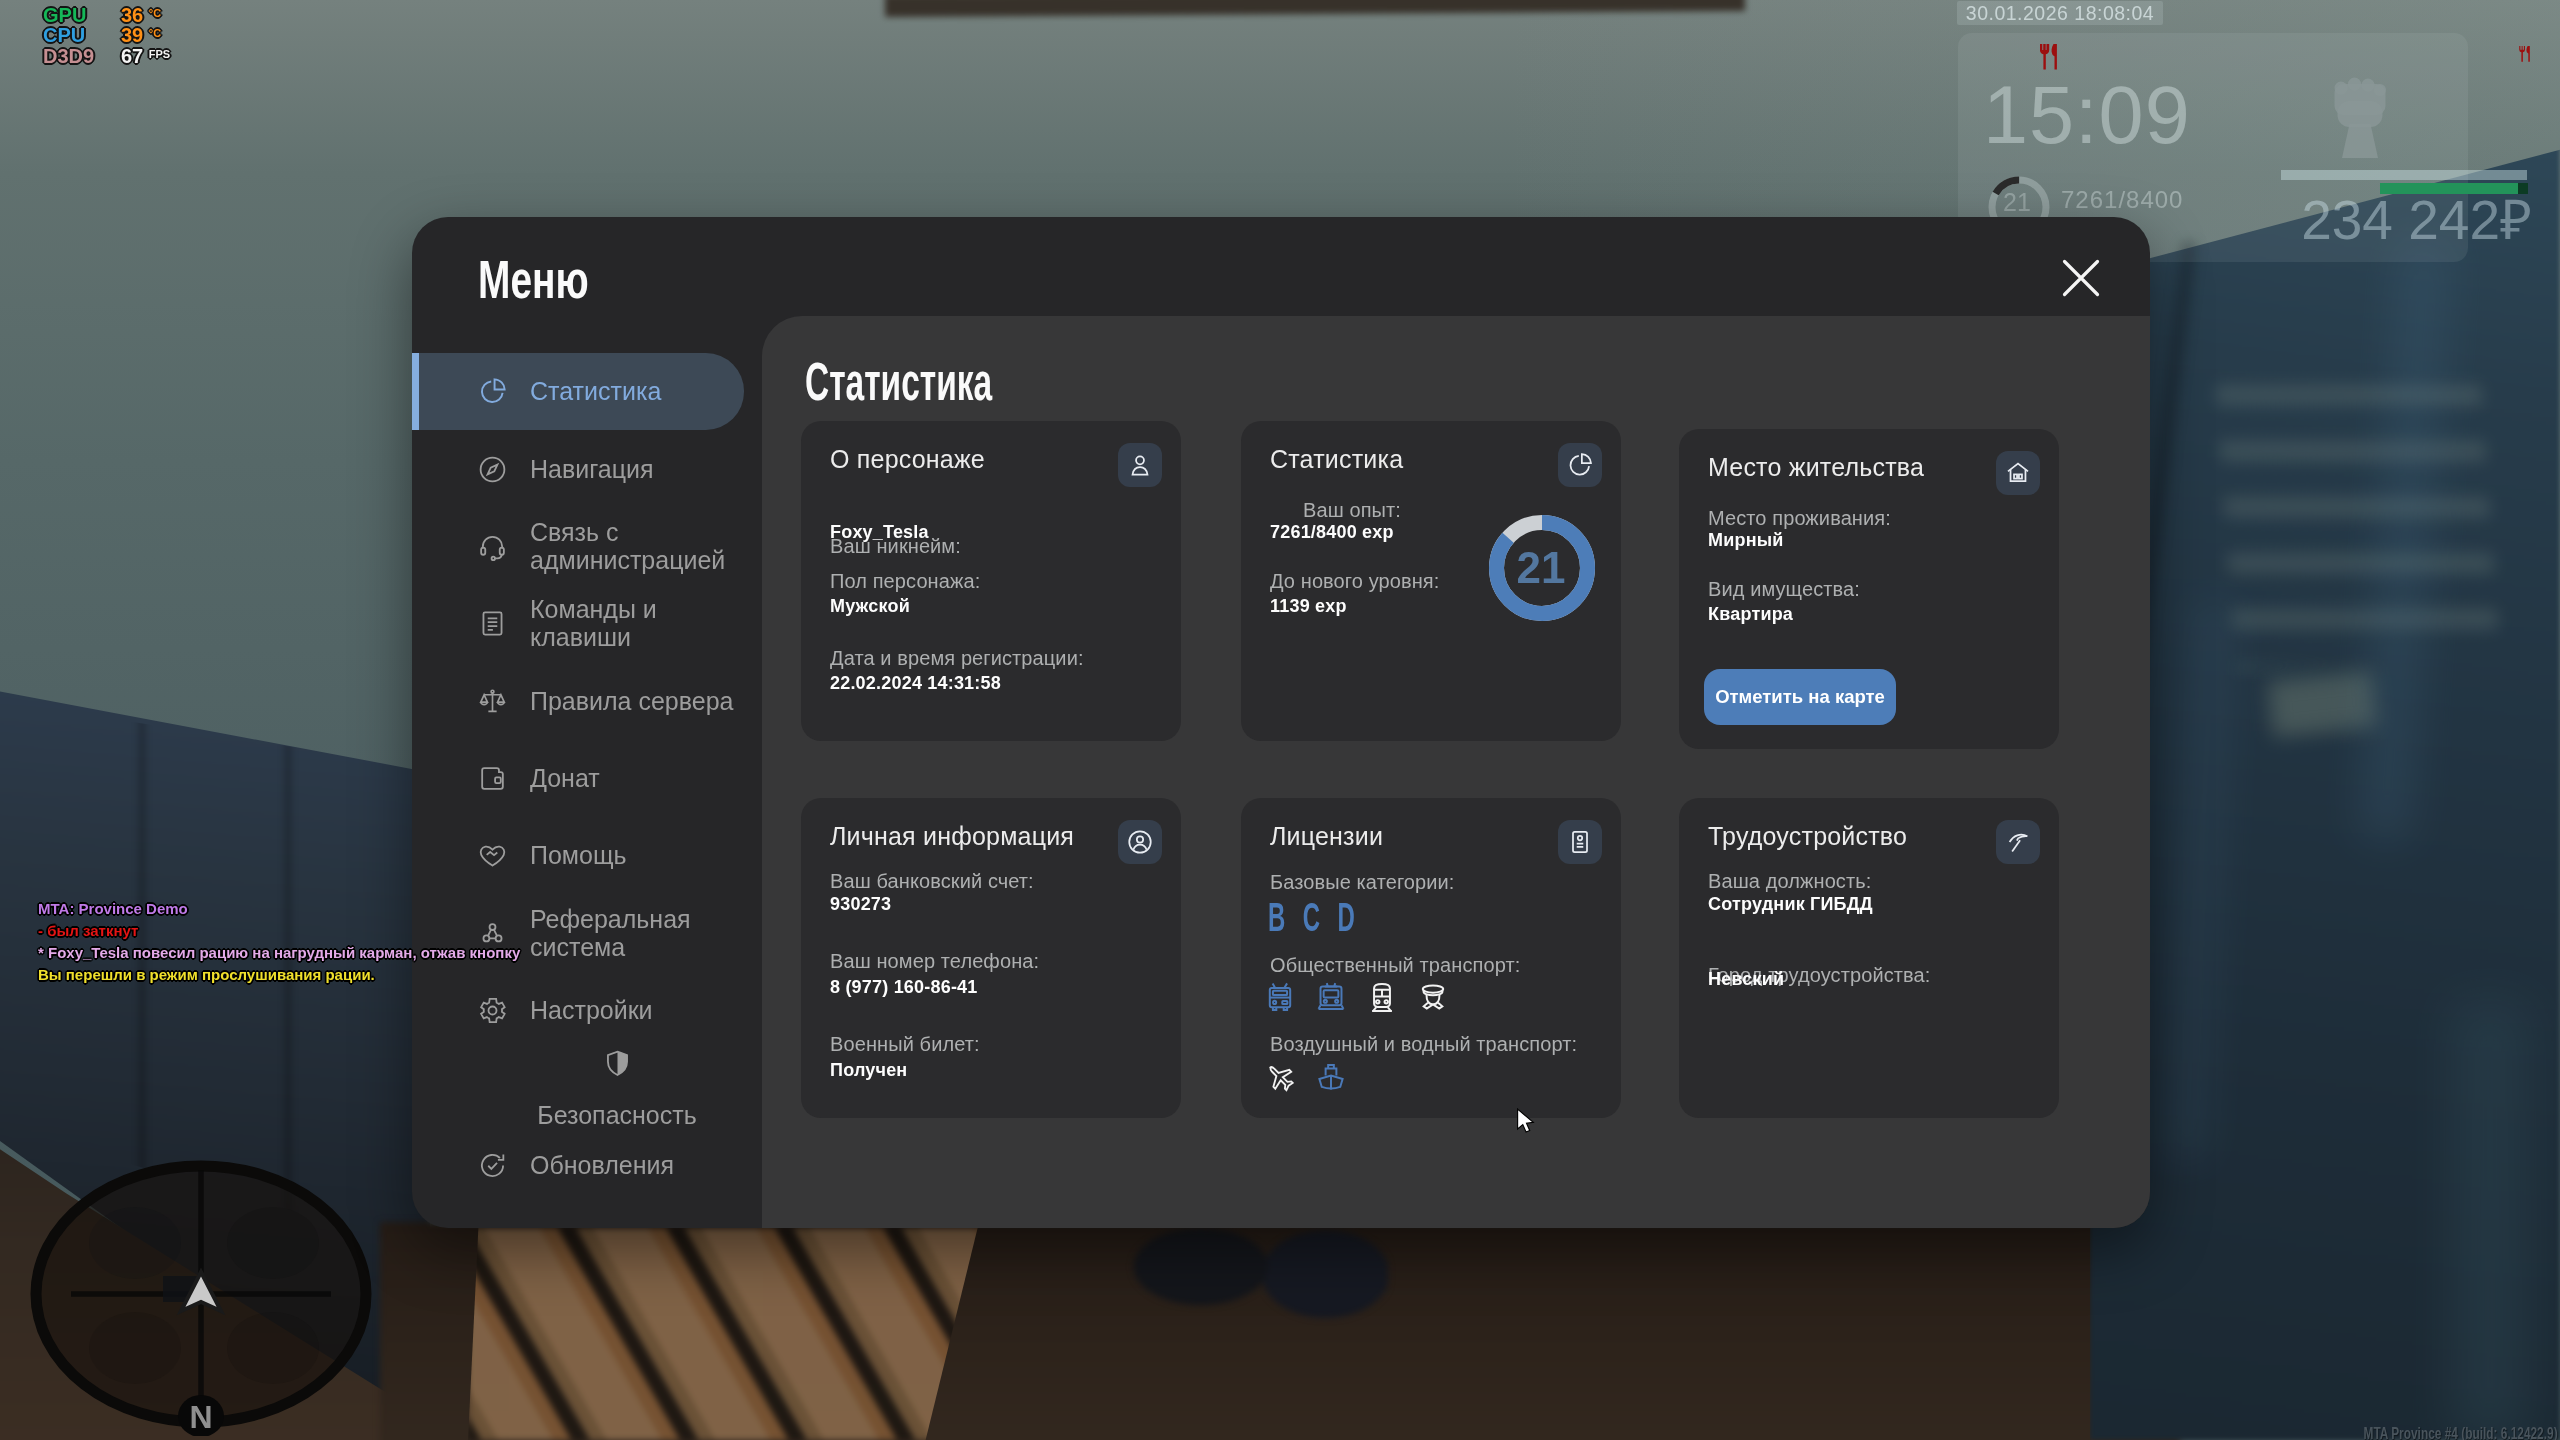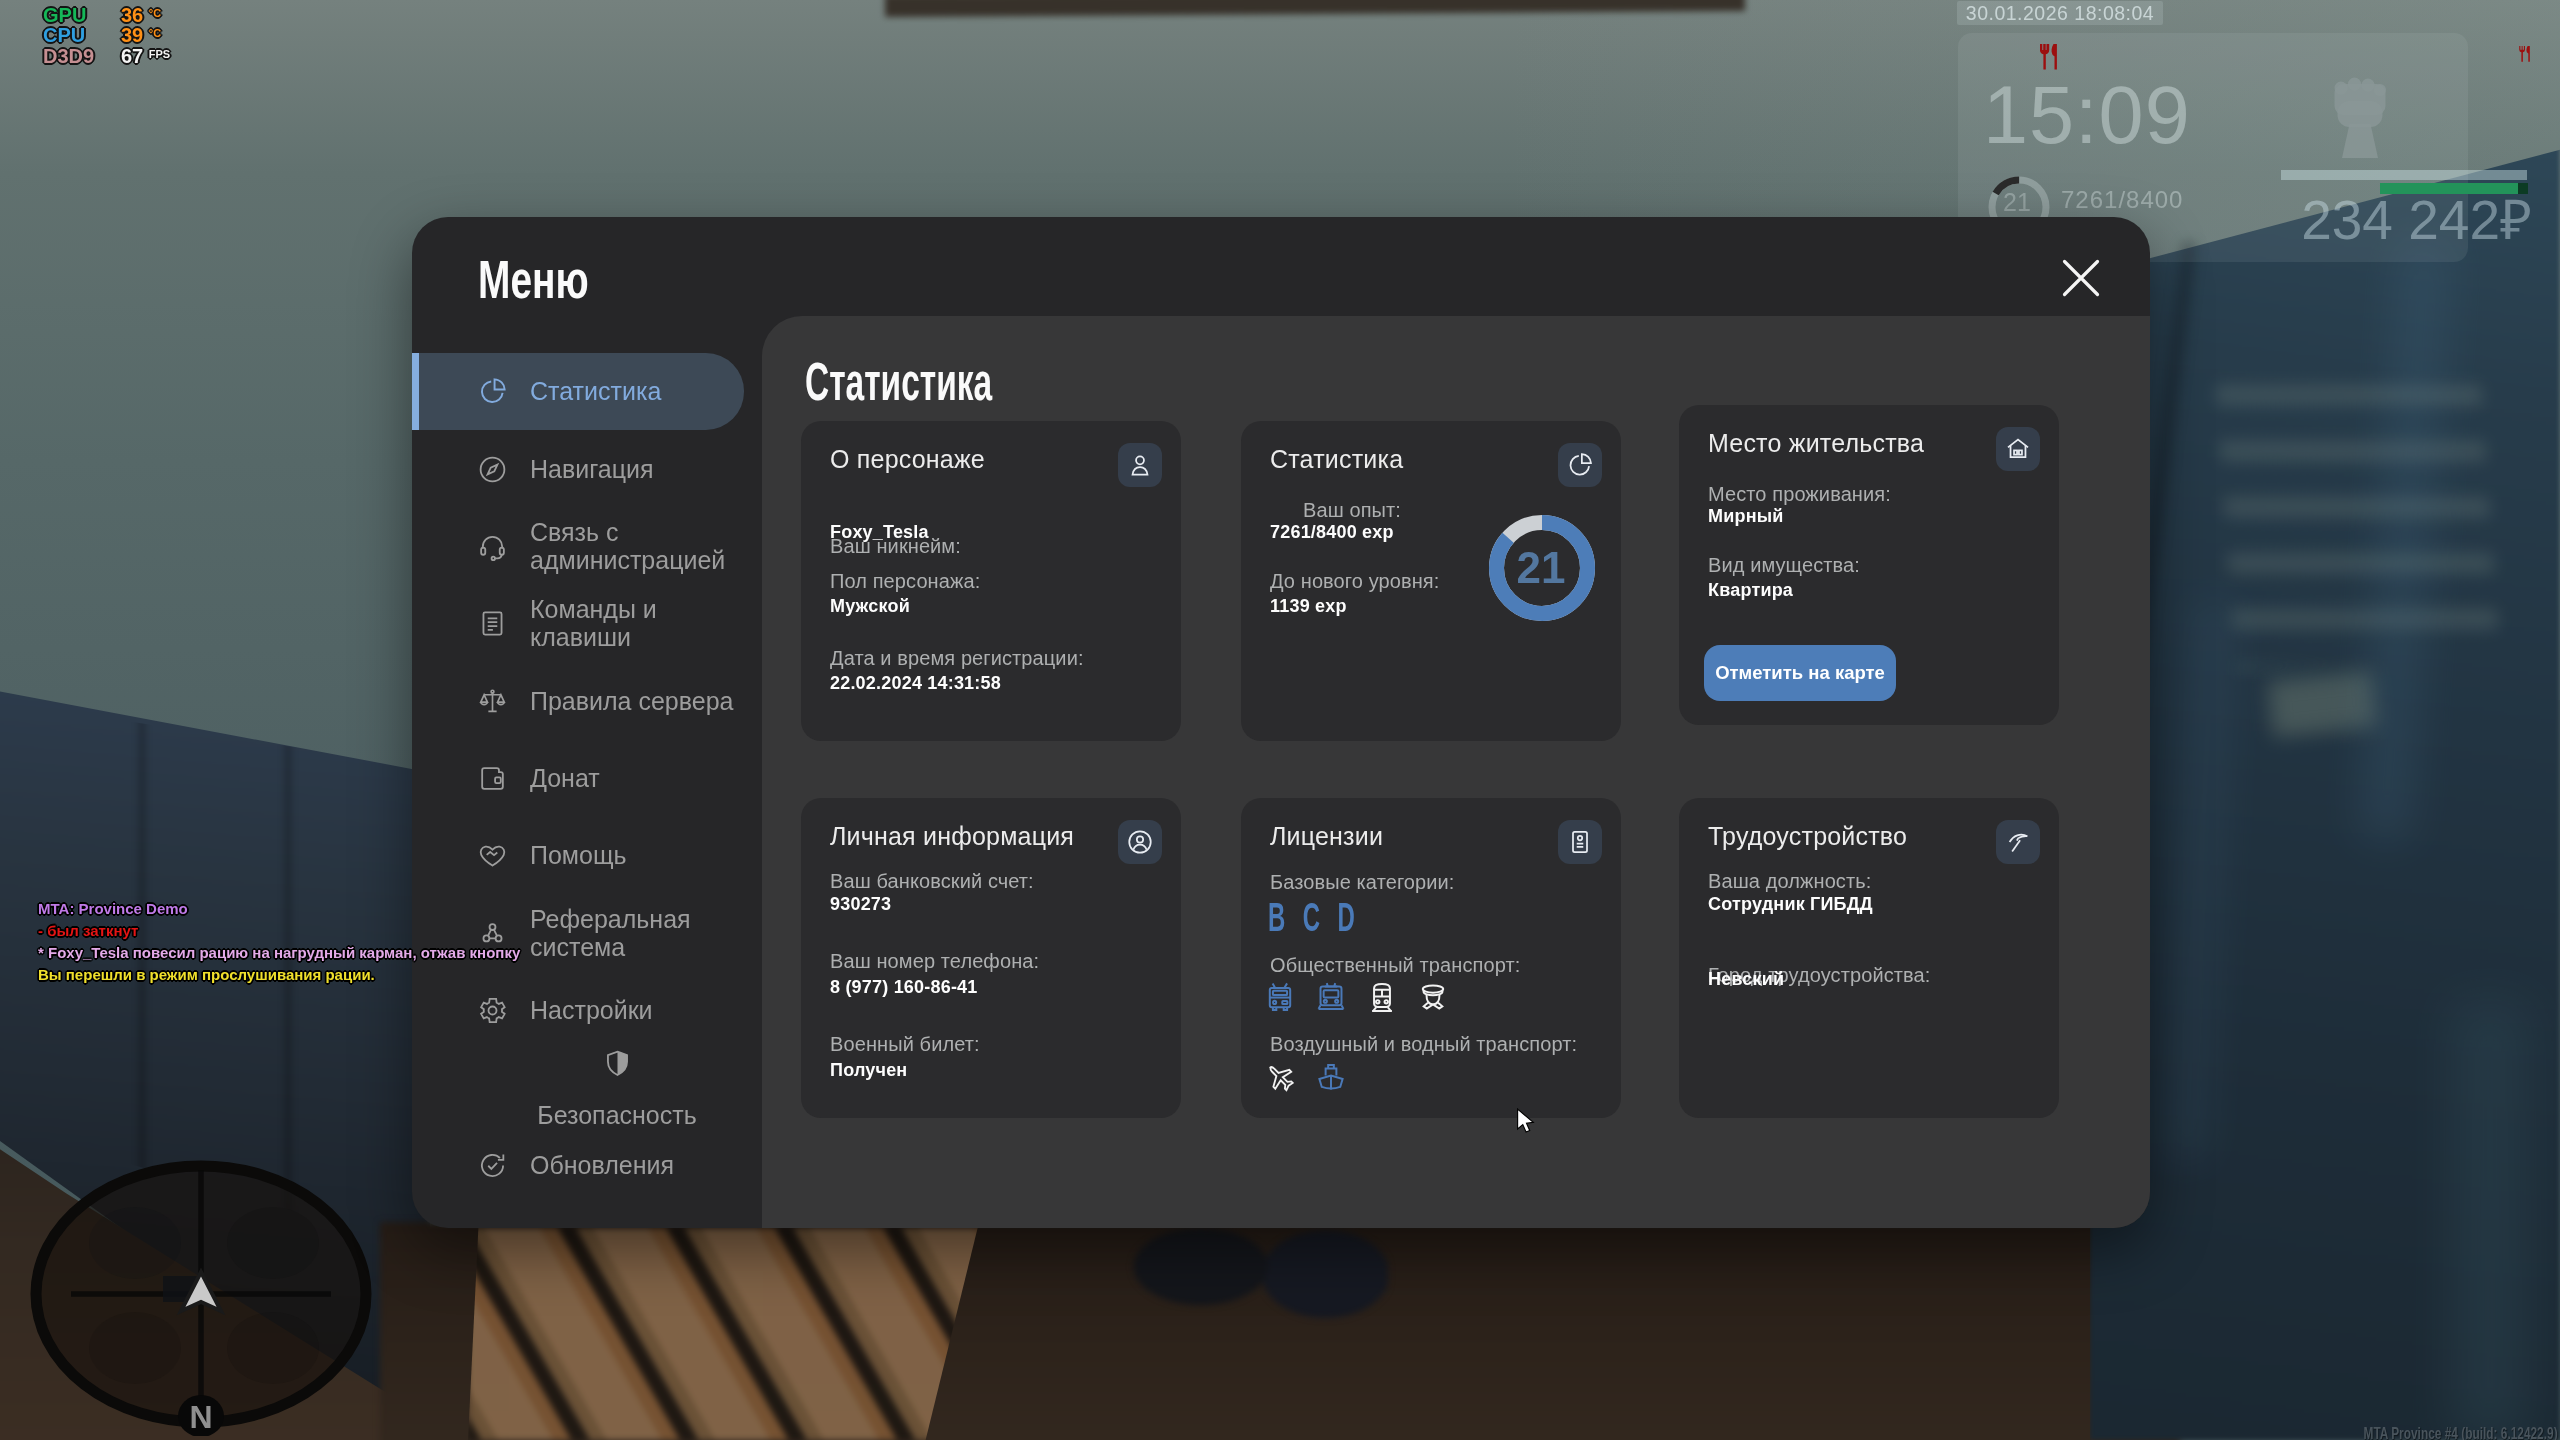--- a/index.html
+++ b/index.html
@@ -306,21 +306,21 @@
       <div class="lb" style="top:78px;margin-left:33px;">Ваш опыт:</div>
       <div class="vl" style="top:101px;">7261/8400 exp</div>
       <div class="lb" style="top:149px;">До нового уровня:</div>
       <div class="vl" style="top:175px;">1139 exp</div>
       <svg style="position:absolute;left:243px;top:89px;" width="116" height="116" viewBox="0 0 116 116">
         <circle cx="58" cy="58" r="45.5" fill="none" stroke="#ccd0d4" stroke-width="15"></circle>
         <circle cx="58" cy="58" r="45.5" fill="none" stroke="#4d7db8" stroke-width="15" stroke-dasharray="247.2 999" transform="rotate(-90 58 58)"></circle>
         <text x="57" y="73" text-anchor="middle" font-size="44" font-weight="bold" fill="#53779f" font-family="Liberation Sans, sans-serif">21</text>
       </svg>
     </div>
-    <div class="card" style="left:1267px;top:188px;">
+    <div class="card" style="left:1267px;top:212px;">
       <div class="ct">Место жительства</div>
       <div class="ibox">
           <svg width="28" height="28" viewBox="0 0 24 24" fill="none" stroke="currentColor" stroke-width="1.5">
             <path d="M3.4 10.6L12 4l8.6 6.6"></path>
             <path d="M5.6 9v10h12.8V9"></path>
             <rect x="8.6" y="13.2" width="2.6" height="3.6"></rect>
             <rect x="12.8" y="13.2" width="2.6" height="3.6"></rect>
           </svg>
         </div>
       <div class="lb" style="top:78px;">Место проживания:</div>

